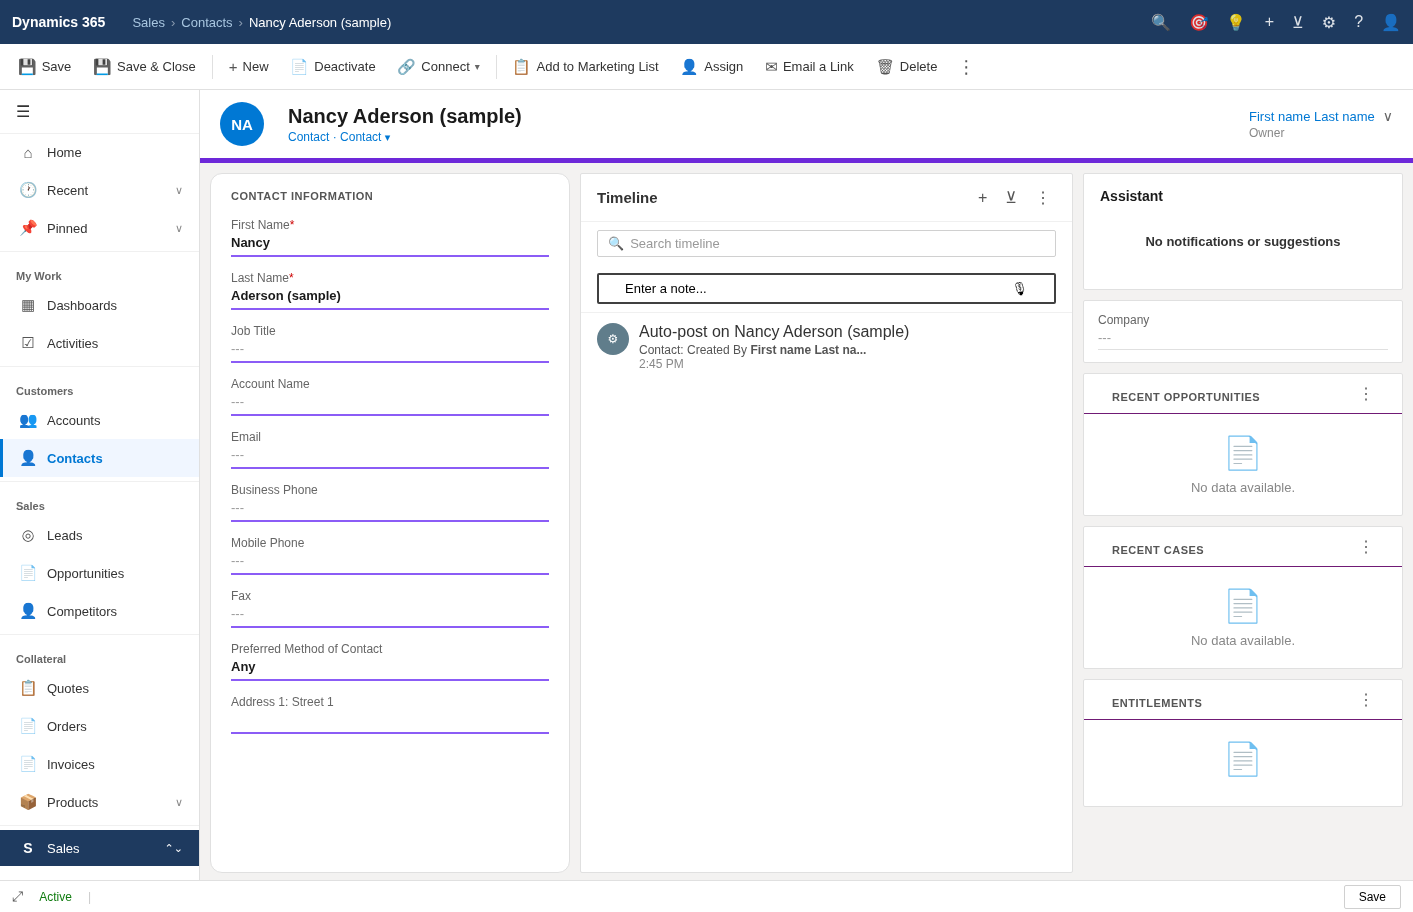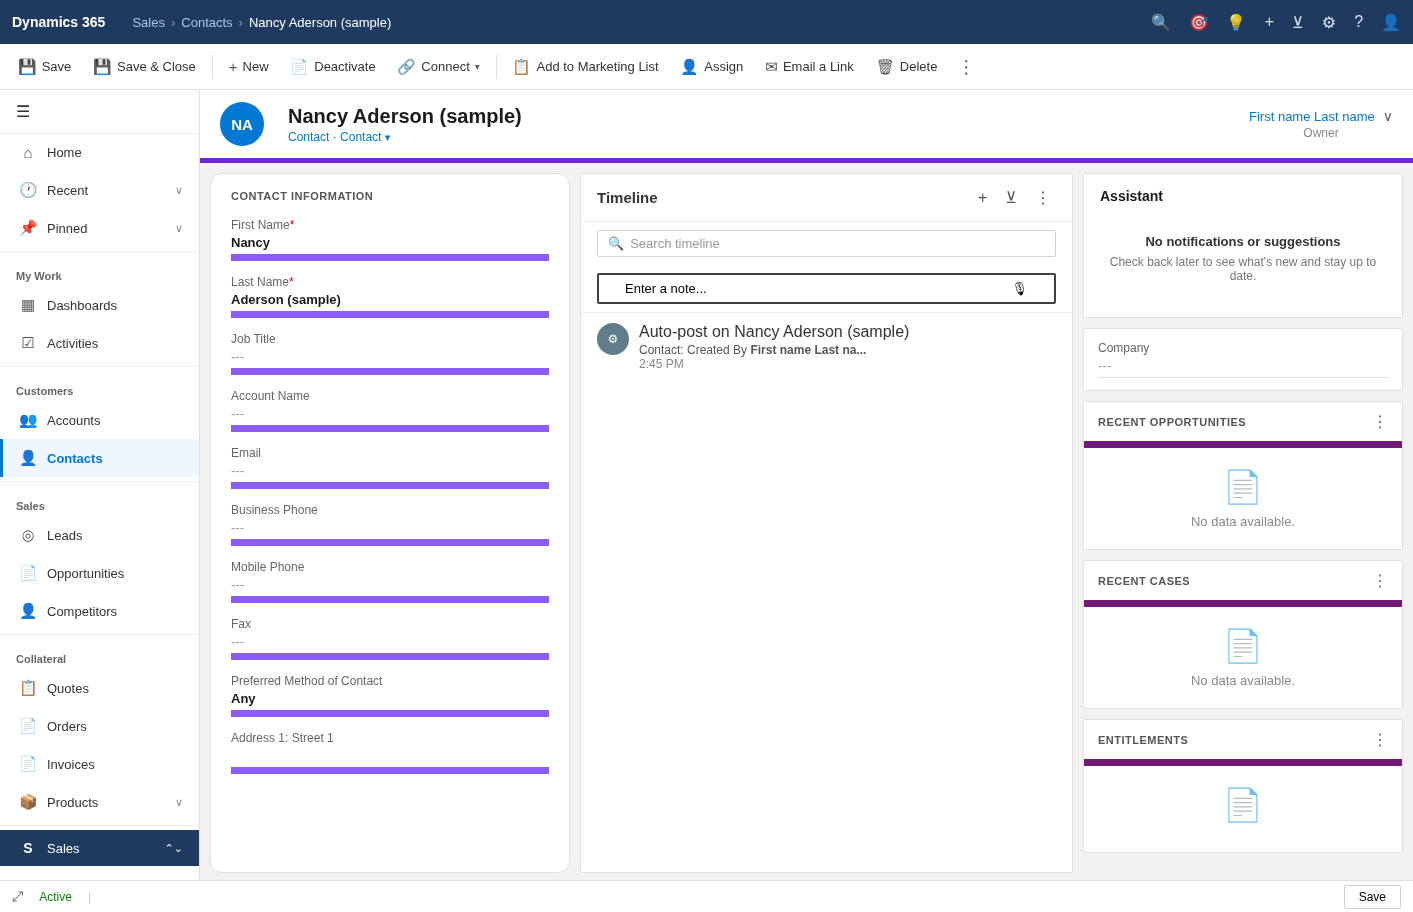--- a/index.html
+++ b/index.html
@@ -119,21 +119,21 @@
       align-items: center;
       justify-content: center;
       font-size: 15px;
       font-weight: 700;
       flex-shrink: 0;
     }
     .record-title { font-size: 20px; font-weight: 600; color: #1a1a1a; }
     .record-subtitle { font-size: 12px; color: #555; margin-top: 2px; }
     .record-subtitle span { color: #0078d4; cursor: pointer; }
     .record-header-spacer { flex: 1; }
-    .owner-section { text-align: center; }
+    .owner-section { text-align: left; }
     .owner-name { color: #0078d4; font-size: 13px; font-weight: 500; cursor: pointer; }
     .owner-label { font-size: 12px; color: #888; margin-top: 2px; }
     .owner-arrow { color: #666; font-size: 14px; margin-left: 8px; cursor: pointer; }
 
     
     .three-col {
       display: flex;
       gap: 10px;
       padding: 10px;
       height: calc(100% - 70px);
@@ -174,21 +174,21 @@
       text-transform: uppercase;
     }
     .field-group { margin-bottom: 14px; }
     .field-label { font-size: 12px; color: #666; margin-bottom: 3px; }
     .field-label .required { color: #c00; }
     .field-value {
       font-size: 13px;
       color: #1a1a1a;
       font-weight: 600;
       padding-bottom: 4px;
-      border-bottom: 7px solid #8b5cf6;
+      border-bottom: 2px solid #8b5cf6;
       min-height: 22px;
     }
     .field-value.empty { color: #999; font-weight: 400; }
 
     
     .timeline-header {
       display: flex;
       align-items: center;
       padding: 12px 16px;
       border-bottom: 1px solid #f0f0f0;
@@ -257,23 +257,23 @@
 
     
     .right-panel {
       background: white;
       border: 1px solid #e0e0e0;
       border-radius: 2px;
       margin-bottom: 10px;
     }
     .right-panel-header {
       display: flex;
-      align-items: center;
-      padding: 10px 14px;
-      border-bottom: 7px solid #701a75;
+      align-items: flex-end;
+      padding: 10px 28px;
+      border-bottom: 1px solid #701a75;
     }
     .right-panel-title { font-size: 11px; font-weight: 700; color: #555; letter-spacing: 0.5px; flex: 1; text-transform: uppercase; }
     .right-panel-more { color: #666; cursor: pointer; font-size: 16px; }
     .right-panel-body { padding: 12px 14px; }
     .right-panel-field-label { font-size: 12px; color: #666; margin-bottom: 3px; }
     .right-panel-field-value { font-size: 13px; color: #999; border-bottom: 1px solid #e0e0e0; padding-bottom: 4px; }
     .no-data {
       text-align: center;
       padding: 20px;
       color: #888;
@@ -570,21 +570,20 @@
           </div>
         </div>
       </div>
 
       <div class="col-right">
 
         <div class="assistant-card">
           <div class="assistant-title">Assistant</div>
           <div class="assistant-empty">
             <div class="assistant-empty-title">No notifications or suggestions</div>
-            <div class="assistant-empty-sub">Check back later to see what's new and stay up to date.</div>
           </div>
         </div>
 
         <div class="right-panel">
           <div class="right-panel-body">
             <div class="right-panel-field-label">Company</div>
             <div class="right-panel-field-value">---</div>
           </div>
         </div>
 

